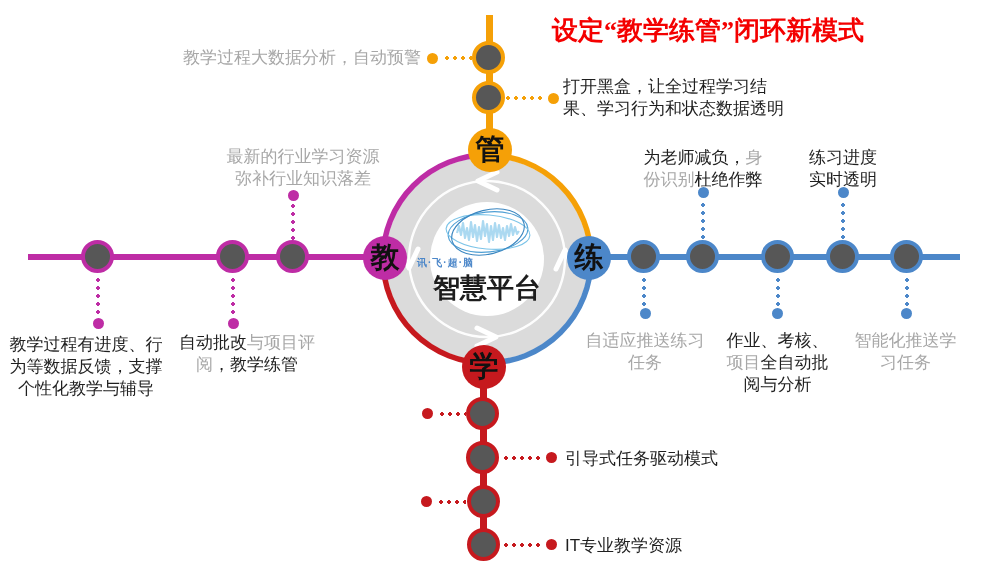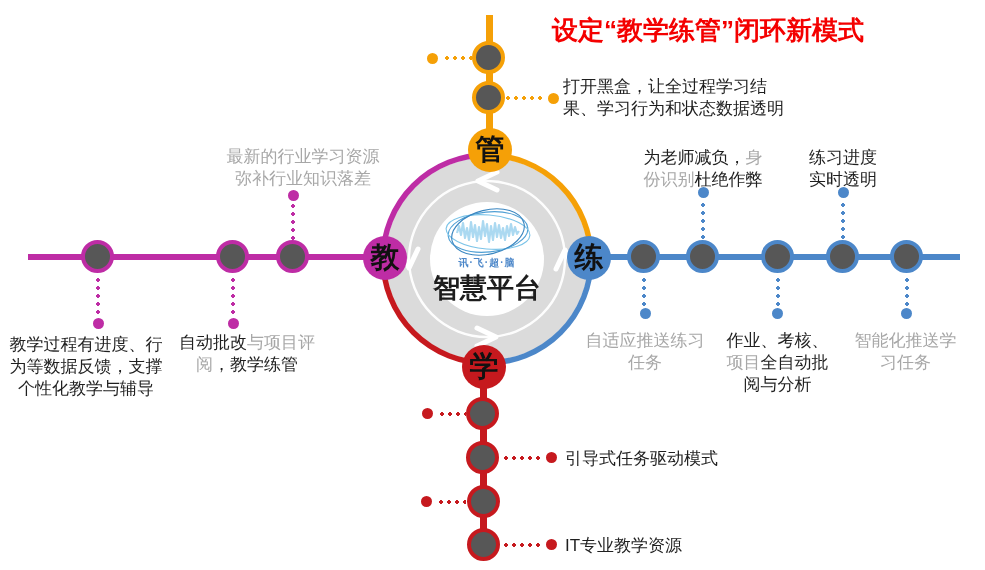--- a/index.html
+++ b/index.html
@@ -27,21 +27,21 @@
       background-size:4px 8px;background-repeat:repeat-y;background-position:center top;}
   .bigdot{position:absolute;width:11px;height:11px;border-radius:50%;background:currentColor;}
   
   .note{position:absolute;font-size:17px;line-height:22px;letter-spacing:0;}
   .c{text-align:center}.r{text-align:right}
   .seg-dark{color:#1f1f1f}
   .seg-gray{color:#a7a7a7}
   
   #title{position:absolute;left:552px;top:13px;font-size:26px;font-weight:bold;white-space:nowrap;}
   
-  #hub-caption{position:absolute;left:417px;top:256px;width:140px;text-align:center;
+  #hub-caption{position:absolute;left:417px;top:256px;width:140px;text-align:left;
                font-size:10px;letter-spacing:1px;font-weight:bold;}
   #hub-name{position:absolute;left:417px;top:270px;width:140px;text-align:center;
             font-size:27px;font-weight:600;color:#1d1d1d;}
   .scribble{fill:none;stroke-width:1.1px;}
   .s1{stroke:#4e9fd4}.s2{stroke:#7cc4e8}.s3{stroke:#3a86c0}
   .wave{fill:none;stroke:#abd9f1;stroke-width:2.2px;stroke-linejoin:round;}
   .chev{fill:none;stroke:#ffffff;stroke-width:5px;stroke-linecap:round;stroke-linejoin:round;}
 </style>
 </head>
 <body>
@@ -126,30 +126,31 @@
   <div class="node" style="left: 466px; top: 397px; border-color: rgb(198, 25, 30);"></div>
   <div class="node" style="left: 466px; top: 441px; border-color: rgb(198, 25, 30);"></div>
   <div class="node" style="left: 467px; top: 485px; border-color: rgb(198, 25, 30);"></div>
   <div class="node" style="left: 467px; top: 528px; border-color: rgb(198, 25, 30);"></div>
 
   <div class="badge" style="left: 468px; top: 128px; background-color: rgb(245, 160, 7);">管</div>
   <div class="badge" style="left: 363px; top: 236px; background-color: rgb(190, 44, 165);">教</div>
   <div class="badge" style="left: 567px; top: 236px; background-color: rgb(76, 135, 201);">练</div>
   <div class="badge" style="left: 462px; top: 345px; background-color: rgb(198, 25, 30);">学</div>
 
+  <div class="note r" style="left:161px;top:47px;width:260px;"><span class="seg-gray">教学过程大数据分析，自动预警</span></div>
   <div class="note c" style="left:224px;top:146px;width:158px;"><span class="seg-gray">最新的行业学习资源弥补行业知识落差</span></div>
 
   <div class="note" style="left:563px;top:76px;width:228px;"><span class="seg-dark">打开黑盒，让全过程学习结果、学习行为和状态数据透明</span></div>
   <div class="note c" style="left:7px;top:334px;width:158px;"><span class="seg-dark">教学过程有进度、行为等数据反馈，支撑个性化教学与辅导</span></div>
   <div class="note c" style="left:177px;top:332px;width:140px;"><span class="seg-dark">自动批改</span><span class="seg-gray">与项目评阅</span><span class="seg-dark">，教学练管</span></div>
 
   <div class="note c" style="left:641px;top:147px;width:124px;"><span class="seg-dark">为老师减负，</span><span class="seg-gray">身份识别</span><span class="seg-dark">杜绝作弊</span></div>
   <div class="note c" style="left:583px;top:330px;width:124px;"><span class="seg-gray">自适应推送练习任务</span></div>
   <div class="note c" style="left:807px;top:147px;width:72px;"><span class="seg-dark">练习进度实时透明</span></div>
   <div class="note c" style="left:724px;top:330px;width:107px;"><span class="seg-dark">作业、考核、</span><span class="seg-gray">项目</span><span class="seg-dark">全自动批阅与分析</span></div>
   <div class="note c" style="left:852px;top:330px;width:107px;"><span class="seg-gray">智能化推送学习任务</span></div>
 
   <div class="note" style="left:565px;top:448px;width:200px;"><span class="seg-dark">引导式任务驱动模式</span></div>
   <div class="note" style="left:565px;top:535px;width:200px;"><span class="seg-dark">IT专业教学资源</span></div>
 
-  <div id="title" style="color: rgb(244, 0, 0);">设定“教学练管”闭环新模式</div>
+  <div id="title" style="color: rgb(244, 0, 0); font-family: Liberation Serif, serif;">设定“教学练管”闭环新模式</div>
 
 </div>
 
 </body></html>

